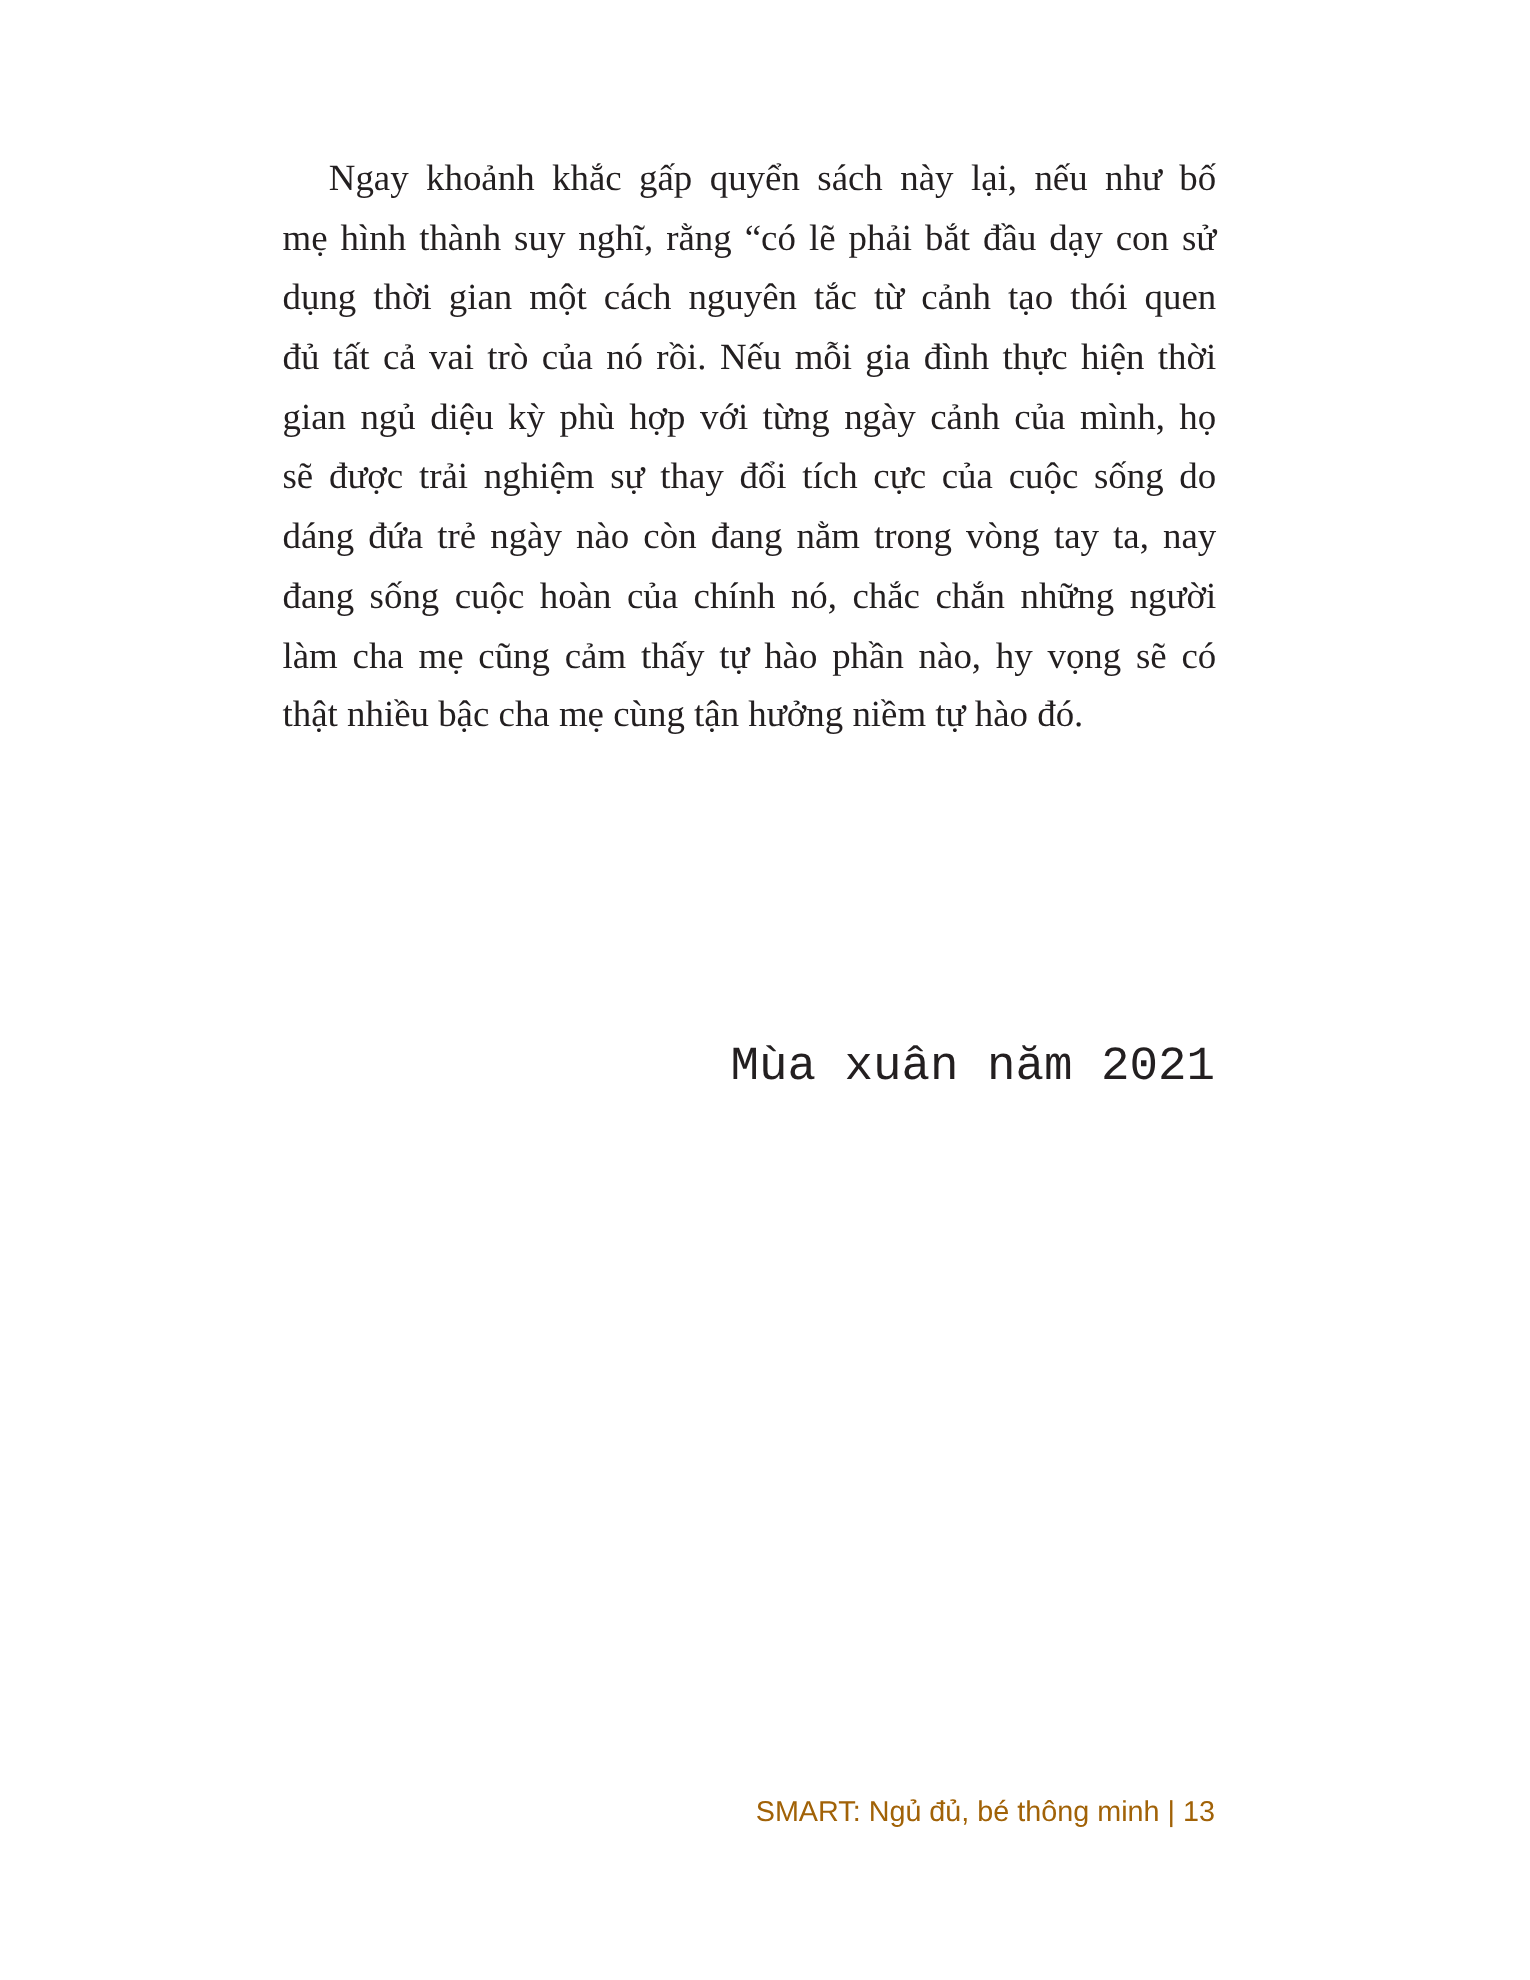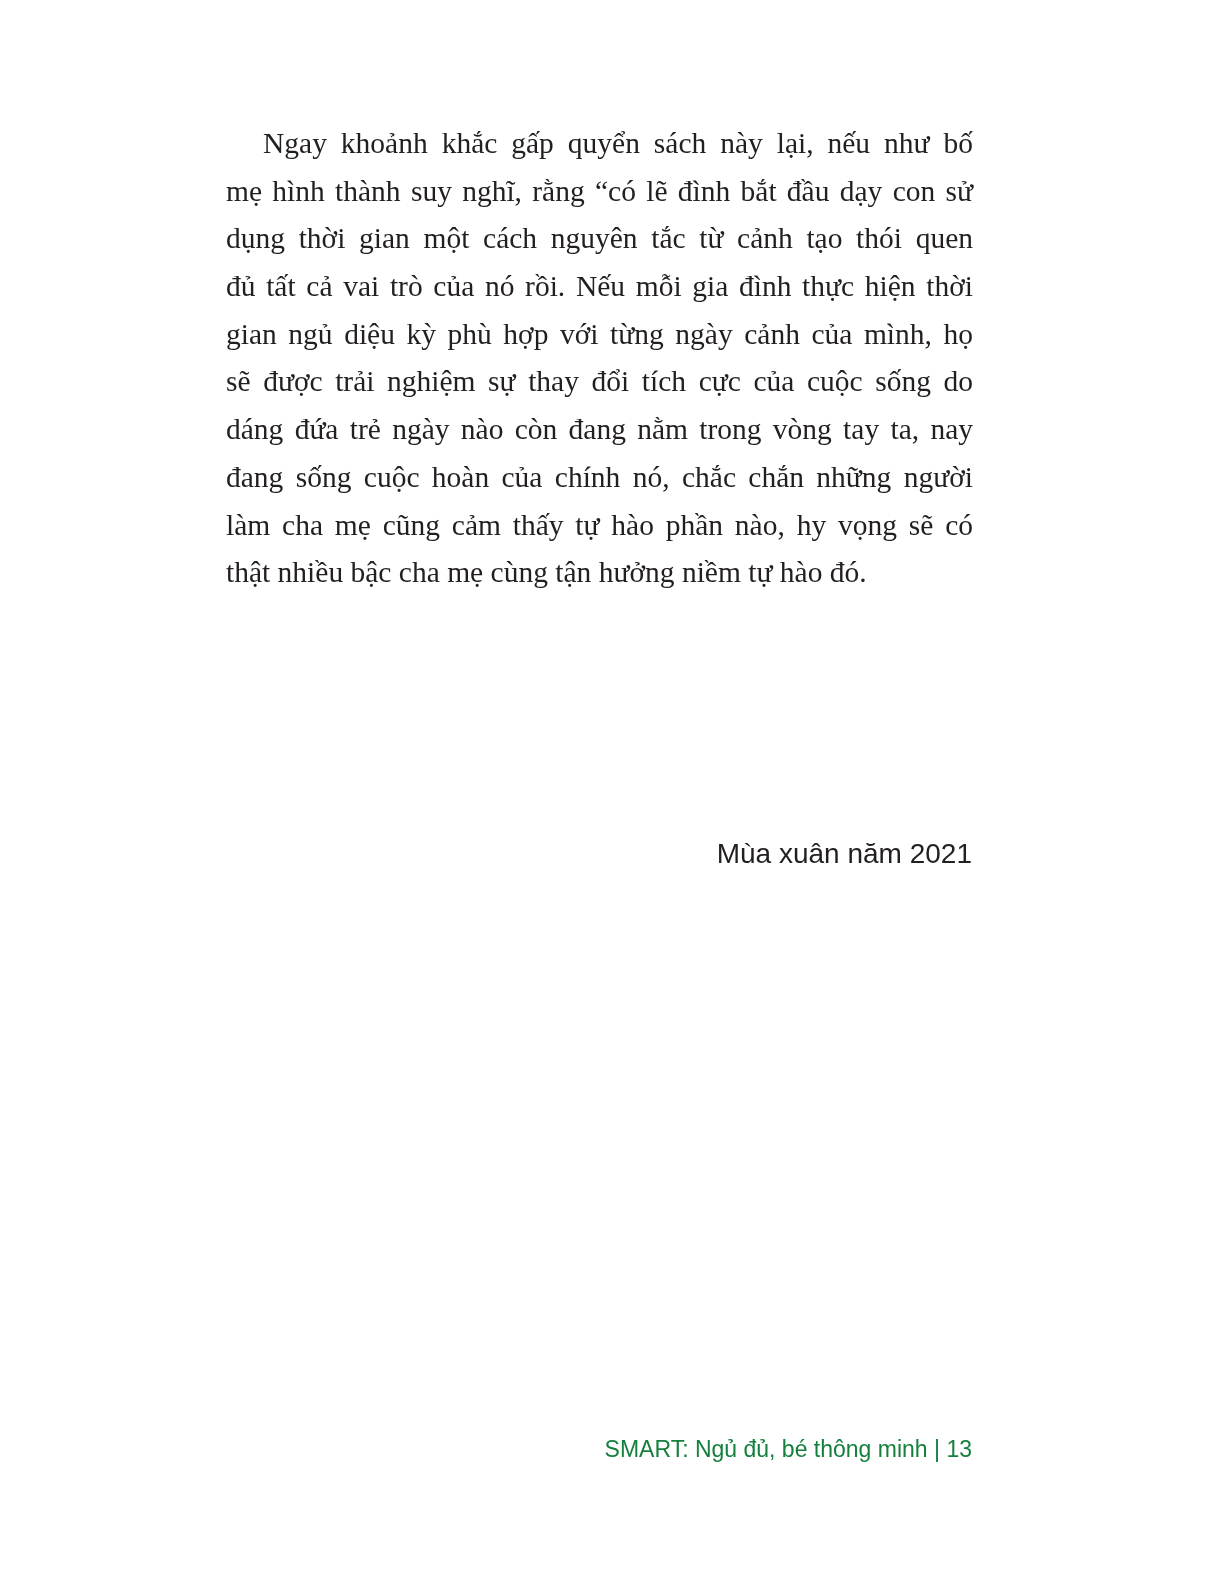--- a/index.html
+++ b/index.html
@@ -41,45 +41,45 @@
     .line.first {
       padding-left: 37px;
     }
     .line.last {
       text-align-last: left;
     }
     .signoff {
       position: absolute;
       right: 252px;
       top: 834px;
-      font-family: Liberation Sans, sans-serif;
-      font-size: 28px;
+      font-family: Liberation Mono, monospace;
+      font-size: 38px;
       line-height: 40px;
       color: #231f20;
       white-space: nowrap;
     }
     .footer {
       position: absolute;
       right: 252px;
       top: 1432px;
       font-family: "Liberation Sans", "DejaVu Sans", sans-serif;
       font-size: 23px;
       line-height: 34px;
-      color: #15803d;
+      color: #a16207;
       white-space: nowrap;
     }
   </style>
 </head>
 <body>
 
 <div class="page">
 
   <div class="body-text">
     <span class="line first">Ngay khoảnh khắc gấp quyển sách này lại, nếu như bố</span>
-    <span class="line">mẹ hình thành suy nghĩ, rằng “có lẽ đình bắt đầu dạy con sử</span>
+    <span class="line">mẹ hình thành suy nghĩ, rằng “có lẽ phải bắt đầu dạy con sử</span>
     <span class="line">dụng thời gian một cách nguyên tắc từ cảnh tạo thói quen</span>
     <span class="line">đủ tất cả vai trò của nó rồi. Nếu mỗi gia đình thực hiện thời</span>
     <span class="line">gian ngủ diệu kỳ phù hợp với từng ngày cảnh của mình, họ</span>
     <span class="line">sẽ được trải nghiệm sự thay đổi tích cực của cuộc sống do</span>
     <span class="line">dáng đứa trẻ ngày nào còn đang nằm trong vòng tay ta, nay</span>
     <span class="line">đang sống cuộc hoàn của chính nó, chắc chắn những người</span>
     <span class="line">làm cha mẹ cũng cảm thấy tự hào phần nào, hy vọng sẽ có</span>
     <span class="line last">thật nhiều bậc cha mẹ cùng tận hưởng niềm tự hào đó.</span>
   </div>
 

